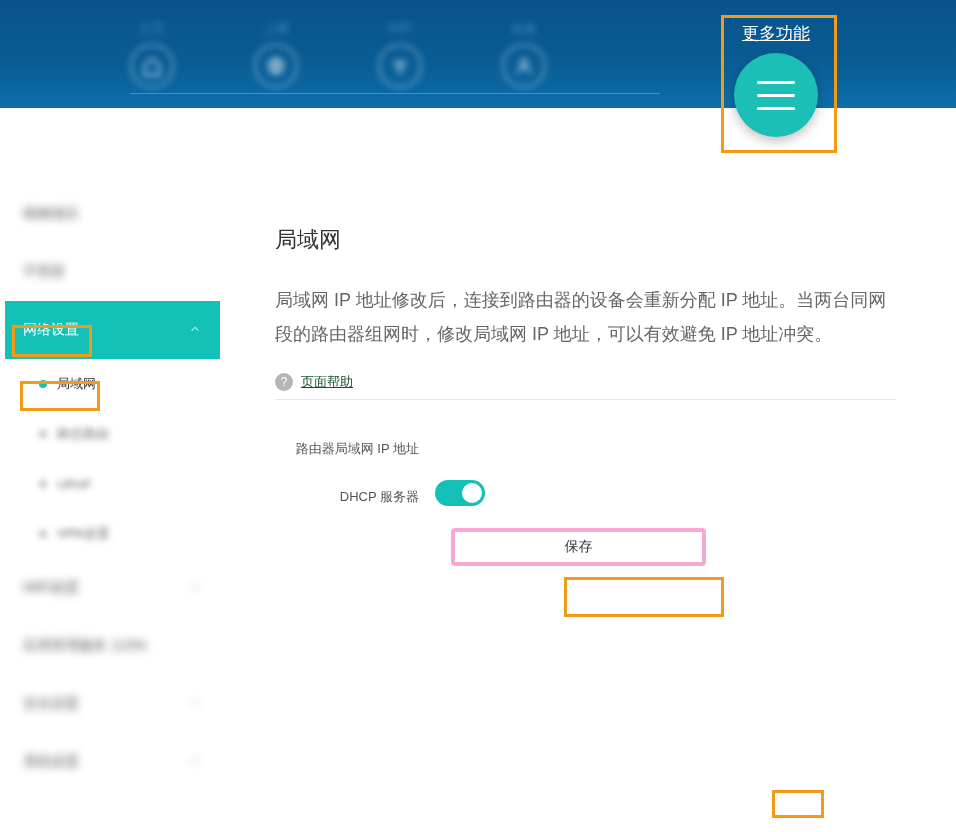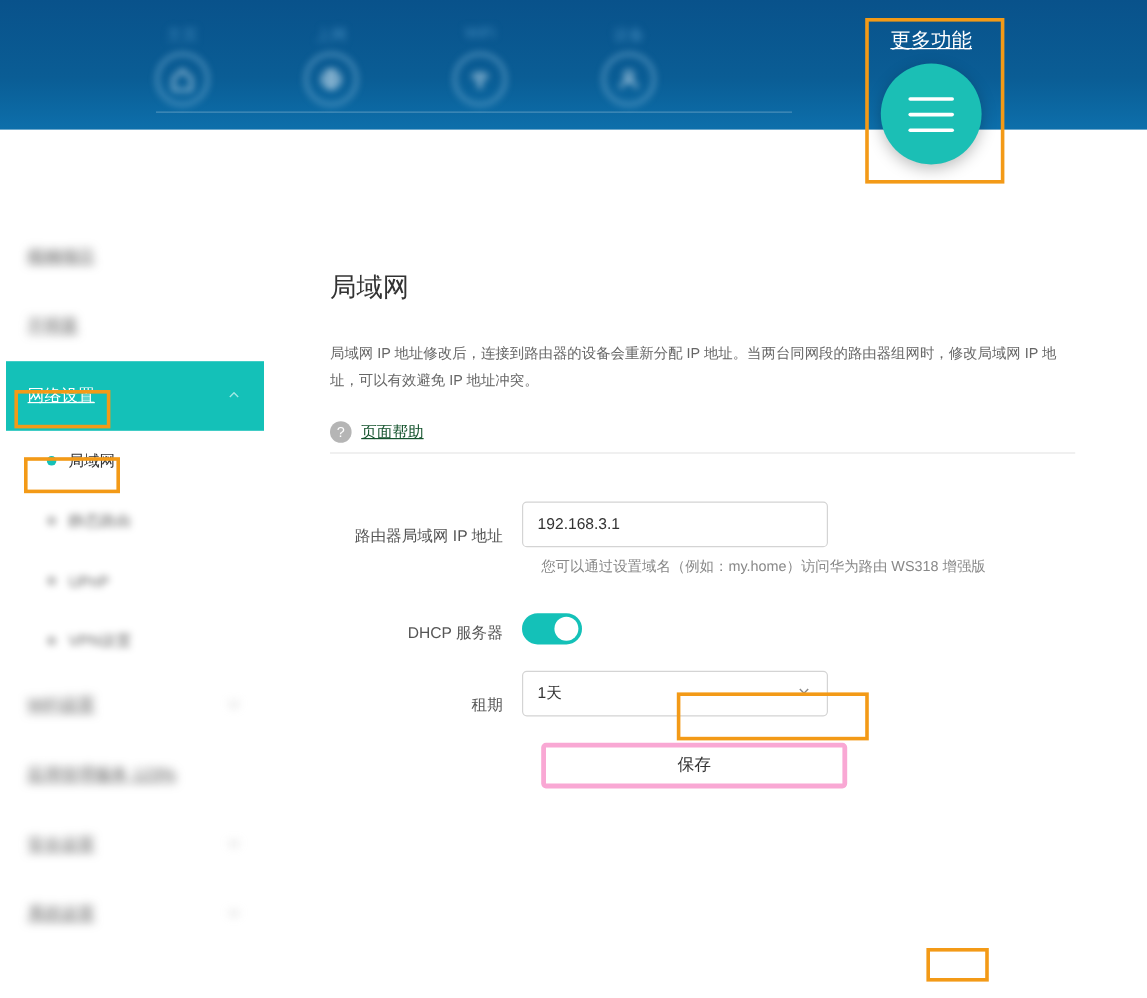--- a/index.html
+++ b/index.html
@@ -124,21 +124,20 @@
 }
 .side-item {
   height: 58px;
   display: flex;
   align-items: center;
   padding: 0 18px;
   font-size: 14px;
   color: #333;
   cursor: pointer;
   position: relative;
-  text-decoration: underline;
 }
 .side-blur {
   filter: blur(4px);
   color: #555;
 }
 .side-item.active-header {
   background: #14c1b8;
   color: #fff;
   font-weight: 400;
 }
@@ -200,21 +199,21 @@
 }
 .main h1 {
   font-size: 22px;
   font-weight: 400;
   color: #333;
   margin-bottom: 28px;
 }
 .desc {
   color: #666;
   line-height: 1.9;
-  font-size: 12px;
+  font-size: 18px;
   margin-bottom: 22px;
 }
 .help-row {
   display: flex;
   align-items: center;
   margin-bottom: 8px;
 }
 .help-icon {
   width: 18px;
   height: 18px;
@@ -469,44 +468,31 @@
     <p class="desc">局域网 IP 地址修改后，连接到路由器的设备会重新分配 IP 地址。当两台同网段的路由器组网时，修改局域网 IP 地址，可以有效避免 IP 地址冲突。</p>
 
     <div class="help-row">
       <span class="help-icon">?</span>
       <span class="help-text">页面帮助</span>
     </div>
     <hr class="hr">
 
     <div class="form-row">
       <div class="form-label">路由器局域网 IP 地址</div>
-      <input class="form-input" value="192.168.3.1" style="">
-    </div>
-
-    <div class="hint">您可以通过设置域名（例如：my.home）访问华为路由 WS318 增强版</div>
+    </div>
+
 
     <div class="form-row">
       <div class="form-label">DHCP 服务器</div>
       <div class="toggle">
         <div class="knob"></div>
       </div>
     </div>
 
 
-    <div class="form-row">
-      <div class="form-label">租期</div>
-      <div class="select">
-        <span>1天</span>
-        <span class="caret">
-          <svg viewBox="0 0 24 24">
-              <path d="M6 9l6 6 6-6" fill="none" stroke="#888" stroke-width="2"></path>
-            </svg>
-        </span>
-      </div>
-    </div>
 
     <div class="save-row">
       <div class="save-btn">
         <span>保存</span>
       </div>
     </div>
   </div>
 </div>
 
 <div class="highlight-box-2"></div>

